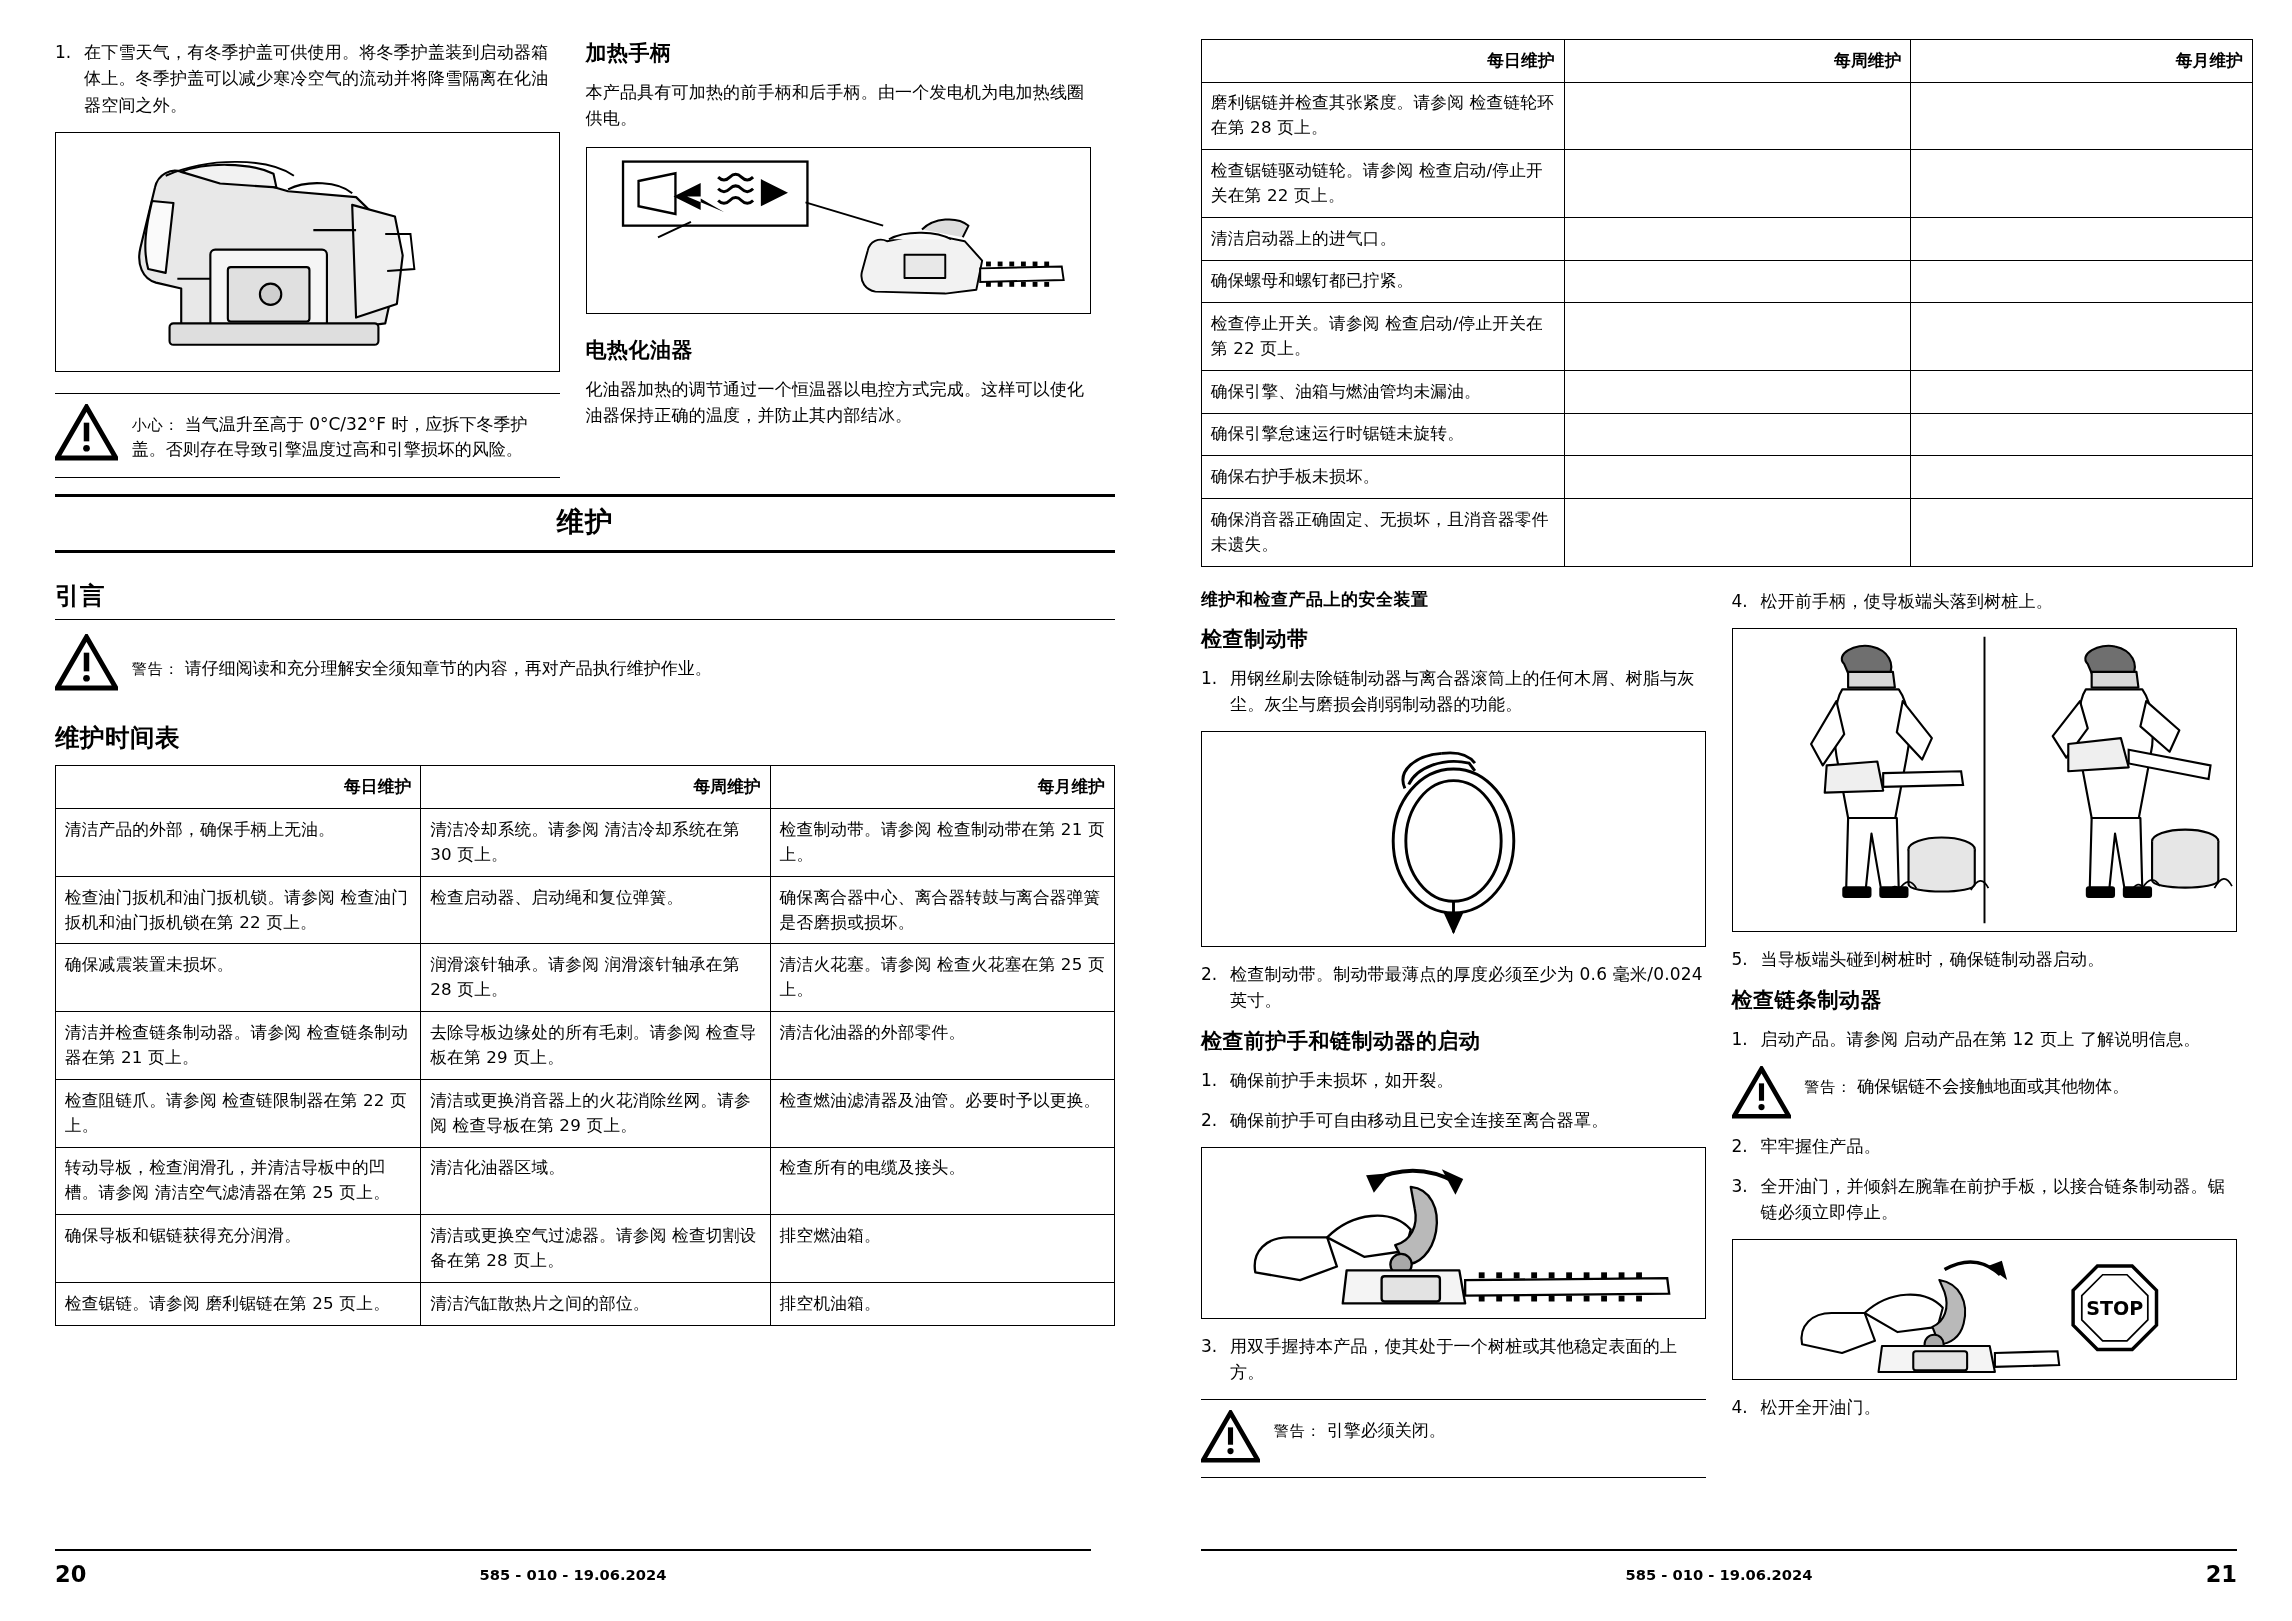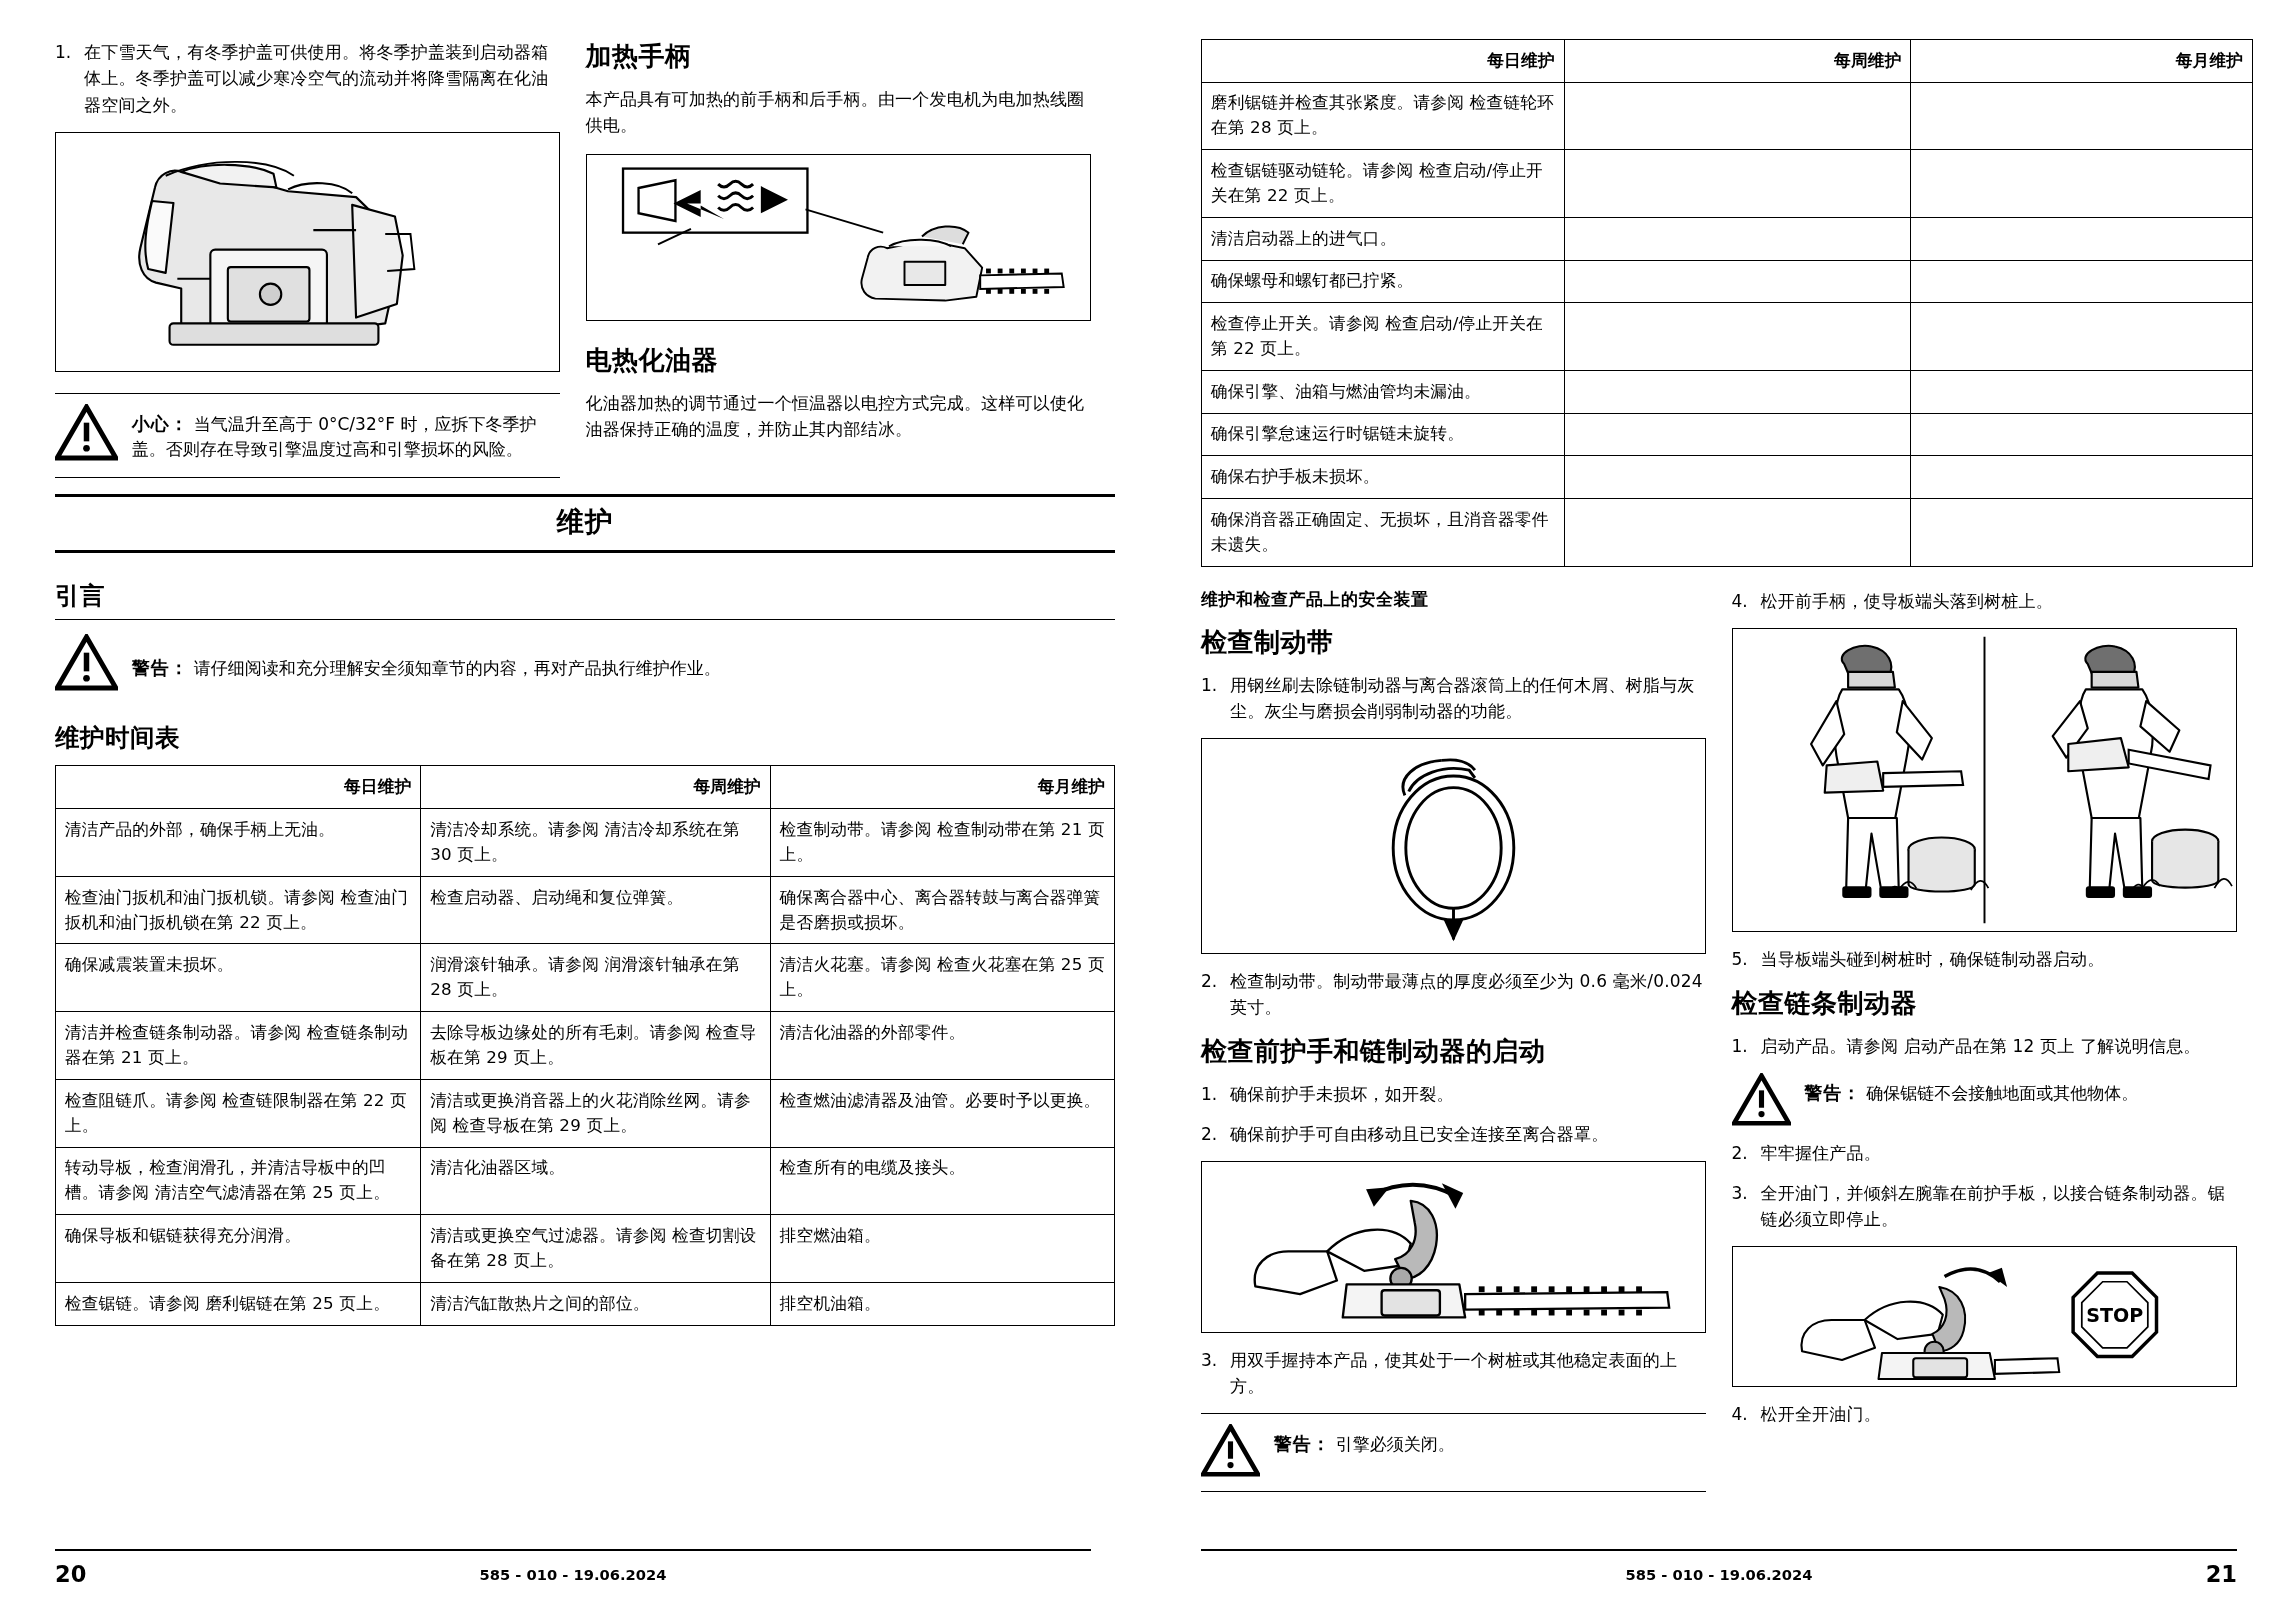--- a/index.html
+++ b/index.html
@@ -59,21 +59,21 @@
   h2.sec {
     font-size: 24.5px;
     font-weight: bold;
     margin: 25.5px 0 0 0;
     padding-bottom: 7.8px;
     border-bottom: 1.5px solid #000;
     letter-spacing: 0.5px;
   }
   h2.sec.noline { border-bottom: none; padding-bottom: 0; }
   h3.sub {
-    font-size: 26px;
+    font-size: 21px;
     font-weight: bold;
     margin: 21.6px 0 11.8px 0;
     letter-spacing: 0.5px;
   }
   h3.sub.first { margin-top: 0; }
 
   
   .figbox {
     border: 1.6px solid #000;
     background: #fff;
@@ -85,22 +85,22 @@
   
   .warn {
     display: flex;
     align-items: flex-start;
     gap: 13.7px;
     margin: 13.7px 0 5.9px 0;
   }
   .warn .tri { flex: 0 0 auto; }
   .warn .body { padding-top: 7.8px; }
   .warn .wlabel {
-    font-weight: bold;
-    font-size: 18px;
+    font-weight: normal;
+    font-size: 15px;
     letter-spacing: 1px;
   }
   .warn .wtext { font-size: 17px; line-height: 1.5; }
   .warn.boxed { border-top: 1.5px solid #000; border-bottom: 1.5px solid #000; padding: 9.8px 0; }
   .warn.topline { border-top: 1.5px solid #000; padding-top: 9.8px; }
 
   
   table.mtable {
     border-collapse: collapse;
     width: 100%;

